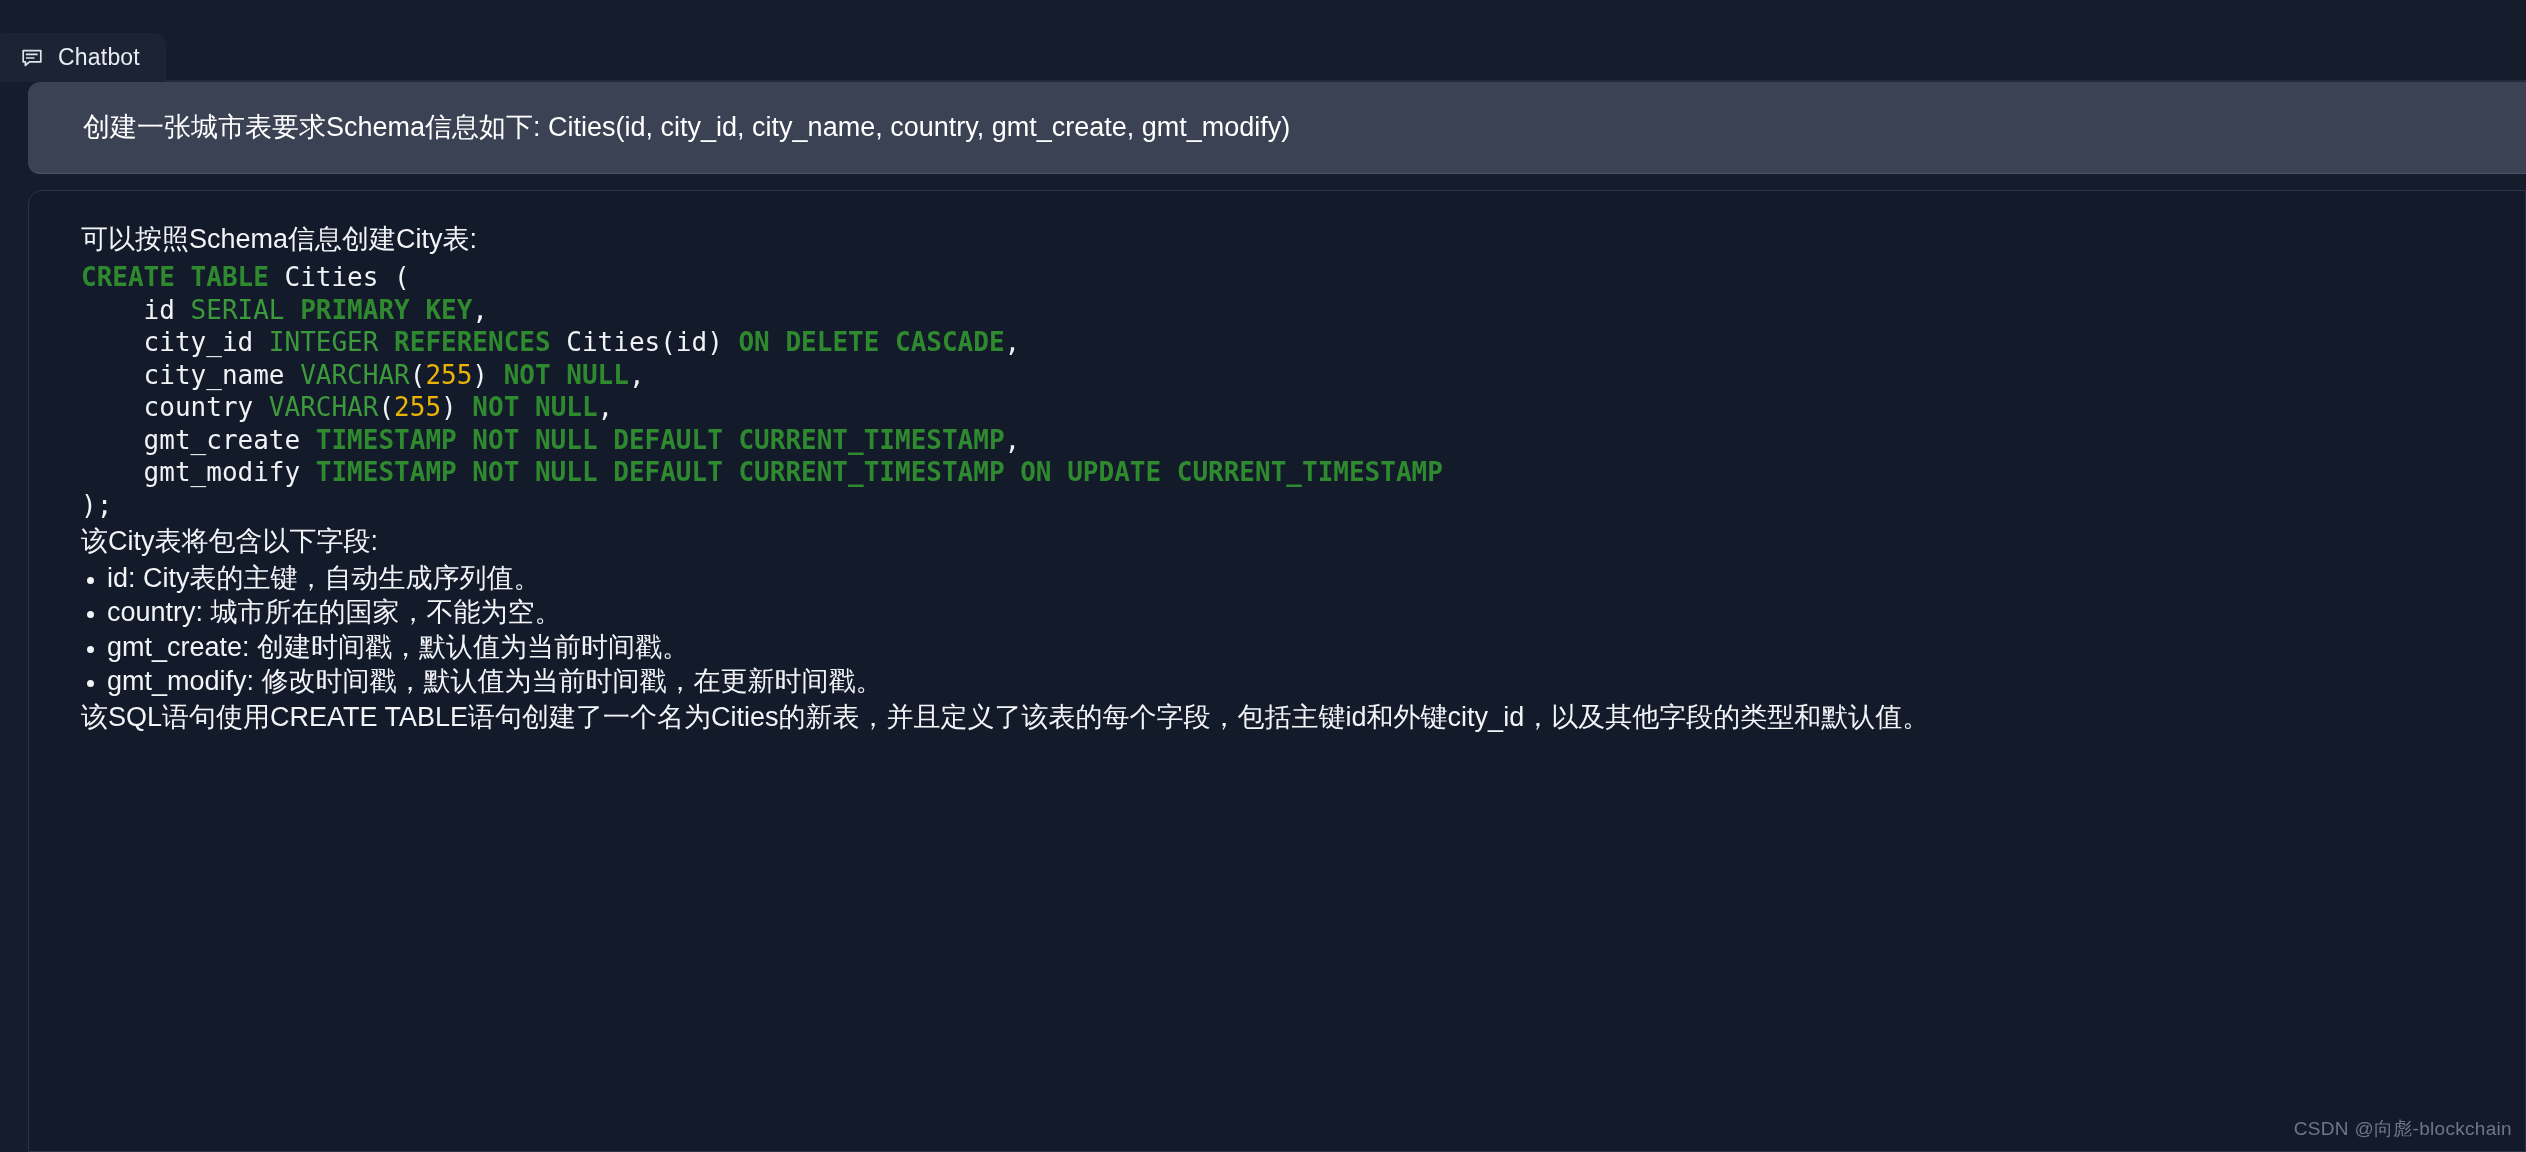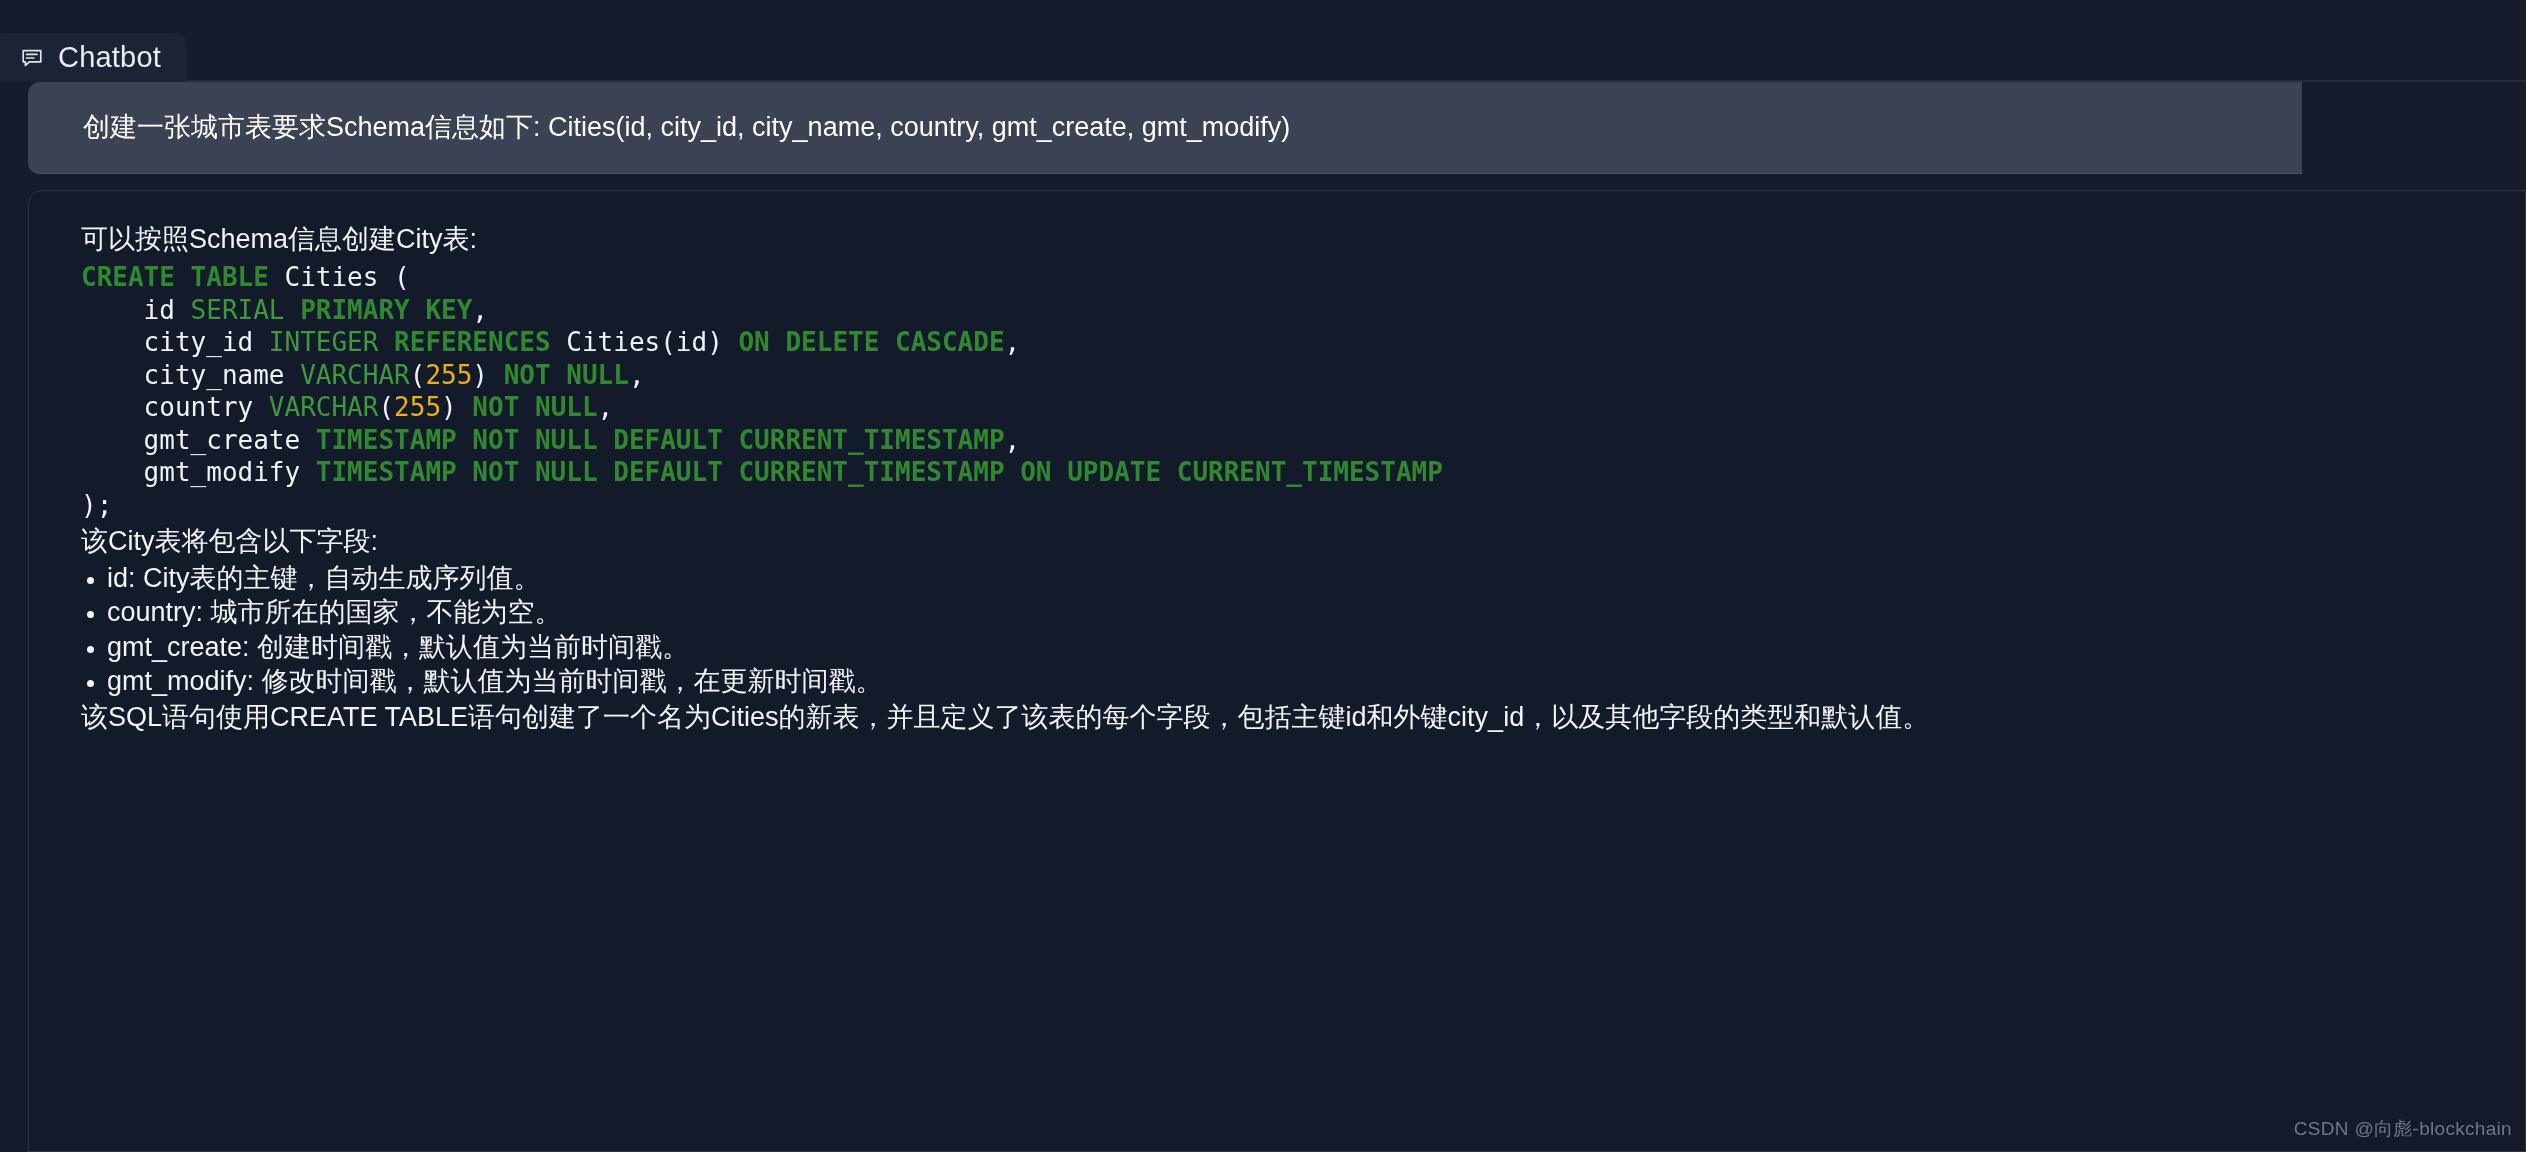--- a/index.html
+++ b/index.html
@@ -49,21 +49,21 @@
     align-items: center;
     gap: 14px;
     padding: 0 26px 0 20px;
     box-sizing: border-box;
     background: #1b2335;
     border-top-right-radius: 12px;
     border-top-left-radius: 2px;
     color: #e6e9f0;
   }
   .tab-label {
-    font-size: 29px;
+    font-size: 23px;
     letter-spacing: .2px;
     color: #e9ecf3;
     line-height: 1;
   }
   .tab-icon {
     width: 24px;
     height: 24px;
     display: block;
     flex: none;
   }
@@ -75,21 +75,21 @@
     top: 82px;
     width: 2526px;
     height: 1070px;
   }
 
   
   .msg-user {
     position: absolute;
     left: 28px;
     top: 0px;
-    width: 2274px;
+    width: 2498px;
     height: 92px;
     background: #3b4254;
     border-top-left-radius: 12px;
     border-bottom-left-radius: 12px;
     display: flex;
     align-items: center;
     box-sizing: border-box;
     padding-left: 55px;
     border-bottom: 1px solid #4b5365;
   }

